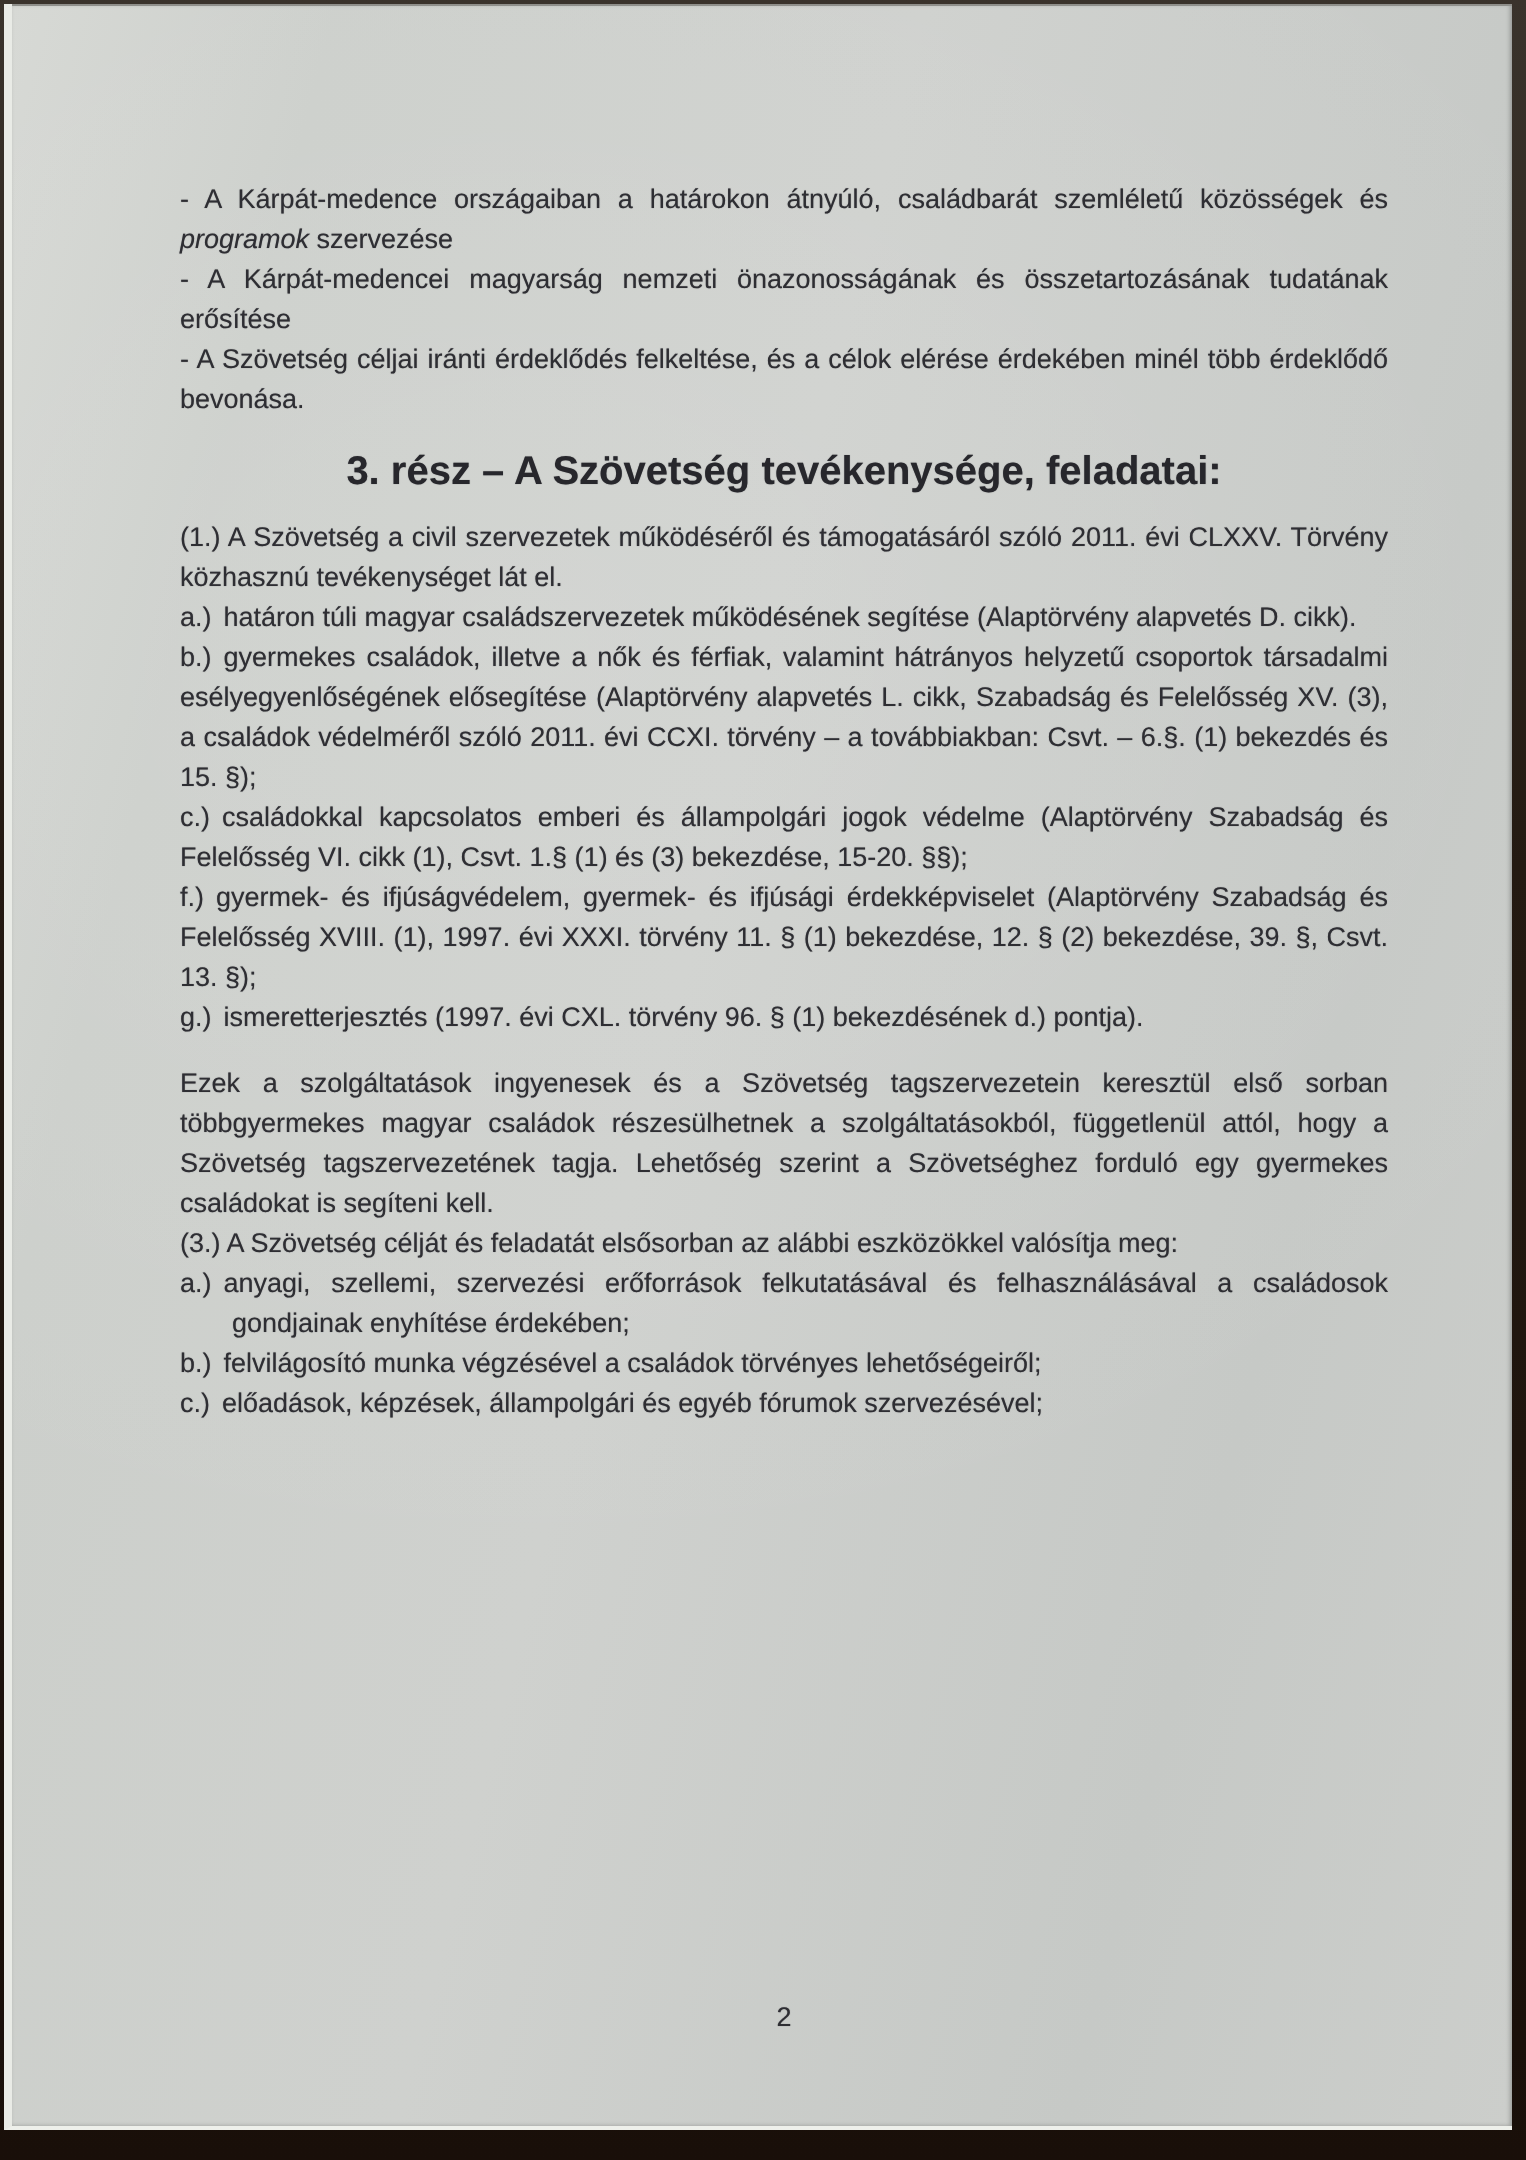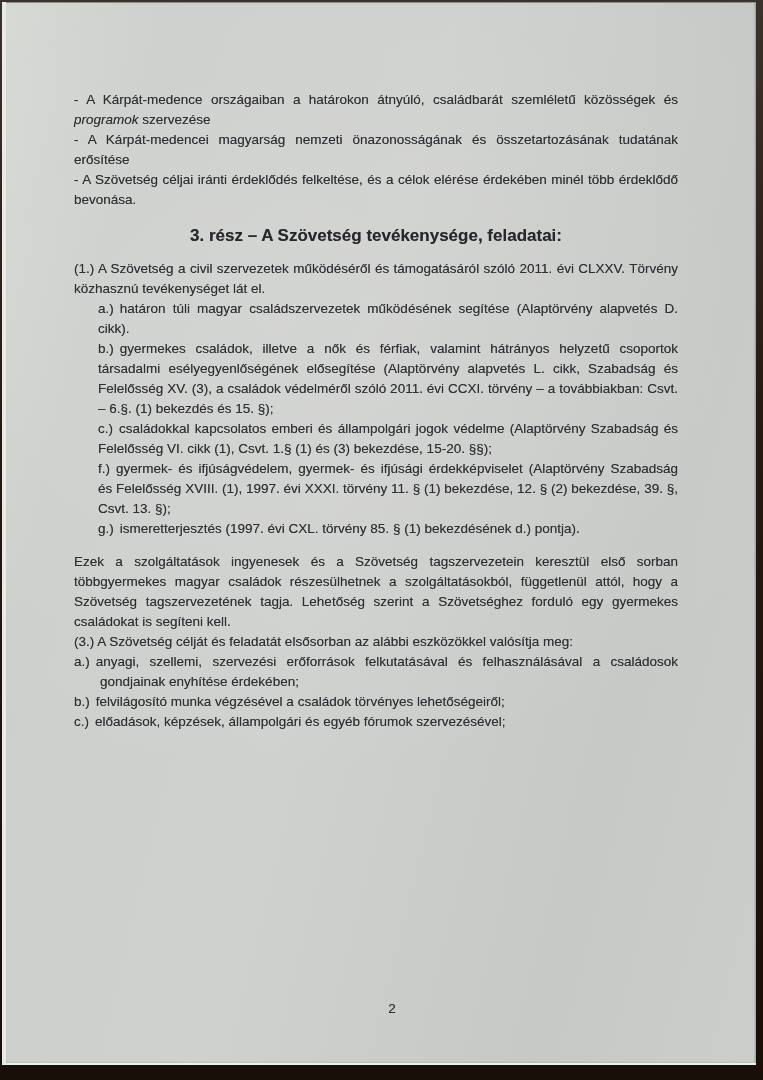--- a/index.html
+++ b/index.html
@@ -27,42 +27,42 @@
     height: 1063px;
     background:
       radial-gradient(ellipse 900px 700px at 35% 30%, rgba(255,255,255,0.10), rgba(255,255,255,0) 70%),
       linear-gradient(104deg, #d6d8d4 0%, #cccfcb 16%, #cfd1ce 45%, #c6c9c6 78%, #cccecb 100%);
     border-left: 4px solid #e9ebe6;
     border-bottom: 2px solid #eef0eb;
     box-shadow: inset 0 1px 0 #8f8f8b, inset -1px 0 2px rgba(0,0,0,0.25);
   }
   .content {
     position: absolute;
-    left: 68px;
+    left: 84px;
     top: 88px;
     width: 604px;
     font-size: 13.5px;
     line-height: 20px;
     color: #2e2e33;
     text-align: justify;
     text-shadow: 0 0 0.5px rgba(55,55,60,0.55);
   }
   .content p { margin: 0; }
   .intro { margin-bottom: 16px; }
   .em { font-style: italic; }
   .section-heading {
     margin: 0 0 13px 0;
-    font-size: 17px;
+    font-size: 20px;
     font-weight: bold;
     text-align: center;
     color: #27272c;
   }
   .para-1 { margin-bottom: 13px; }
   .para-2 { margin-bottom: 20px; }
-  .list-activities { margin-bottom: 13px; margin-left: 24px; }
+  .list-activities { margin-bottom: 13px; }
   .services-para { margin-bottom: 36px; }
   .para-3 { margin-bottom: 20px; }
   .lbl { margin-right: 6px; }
   .hang { padding-left: 26px; text-indent: -26px; }
   .page-number {
     position: absolute;
     left: 84px;
     top: 999px;
     width: 604px;
     text-align: center;
@@ -89,21 +89,21 @@
     <h1 class="section-heading">3. rész – A Szövetség tevékenysége, feladatai:</h1>
 
     <p class="para-1">(1.) A Szövetség a civil szervezetek működéséről és támogatásáról szóló 2011. évi CLXXV. Törvény közhasznú tevékenységet lát el.</p>
 
 
     <div class="list-activities">
       <p><span class="lbl">a.)</span><span>határon túli magyar családszervezetek működésének segítése (Alaptörvény alapvetés D. cikk).</span></p>
       <p><span class="lbl">b.)</span><span>gyermekes családok, illetve a nők és férfiak, valamint hátrányos helyzetű csoportok társadalmi esélyegyenlőségének elősegítése (Alaptörvény alapvetés L. cikk, Szabadság és Felelősség XV. (3), a családok védelméről szóló 2011. évi CCXI. törvény – a továbbiakban: Csvt. – 6.§. (1) bekezdés és 15. §);</span></p>
       <p><span class="lbl">c.)</span><span>családokkal kapcsolatos emberi és állampolgári jogok védelme (Alaptörvény Szabadság és Felelősség VI. cikk (1), Csvt. 1.§ (1) és (3) bekezdése, 15-20. §§);</span></p>
       <p><span class="lbl">f.)</span><span>gyermek- és ifjúságvédelem, gyermek- és ifjúsági érdekképviselet (Alaptörvény Szabadság és Felelősség XVIII. (1), 1997. évi XXXI. törvény 11. § (1) bekezdése, 12. § (2) bekezdése, 39. §, Csvt. 13. §);</span></p>
-      <p><span class="lbl">g.)</span><span>ismeretterjesztés (1997. évi CXL. törvény 85. § (1) bekezdésének d.) pontja).</span></p>
+      <p><span class="lbl">g.)</span><span>ismeretterjesztés (1997. évi CXL. törvény 96. § (1) bekezdésének d.) pontja).</span></p>
     </div>
 
     <p class="services-para">Ezek a szolgáltatások ingyenesek és a Szövetség tagszervezetein keresztül első sorban többgyermekes magyar családok részesülhetnek a szolgáltatásokból, függetlenül attól, hogy a Szövetség tagszervezetének tagja. Lehetőség szerint a Szövetséghez forduló egy gyermekes családokat is segíteni kell.</p>
 
     <p class="para-3">(3.) A Szövetség célját és feladatát elsősorban az alábbi eszközökkel valósítja meg:</p>
 
     <div>
       <p class="hang"><span class="lbl">a.)</span><span>anyagi, szellemi, szervezési erőforrások felkutatásával és felhasználásával a családosok gondjainak enyhítése érdekében;</span></p>
       <p><span class="lbl">b.)</span><span>felvilágosító munka végzésével a családok törvényes lehetőségeiről;</span></p>
       <p><span class="lbl">c.)</span><span>előadások, képzések, állampolgári és egyéb fórumok szervezésével;</span></p>

